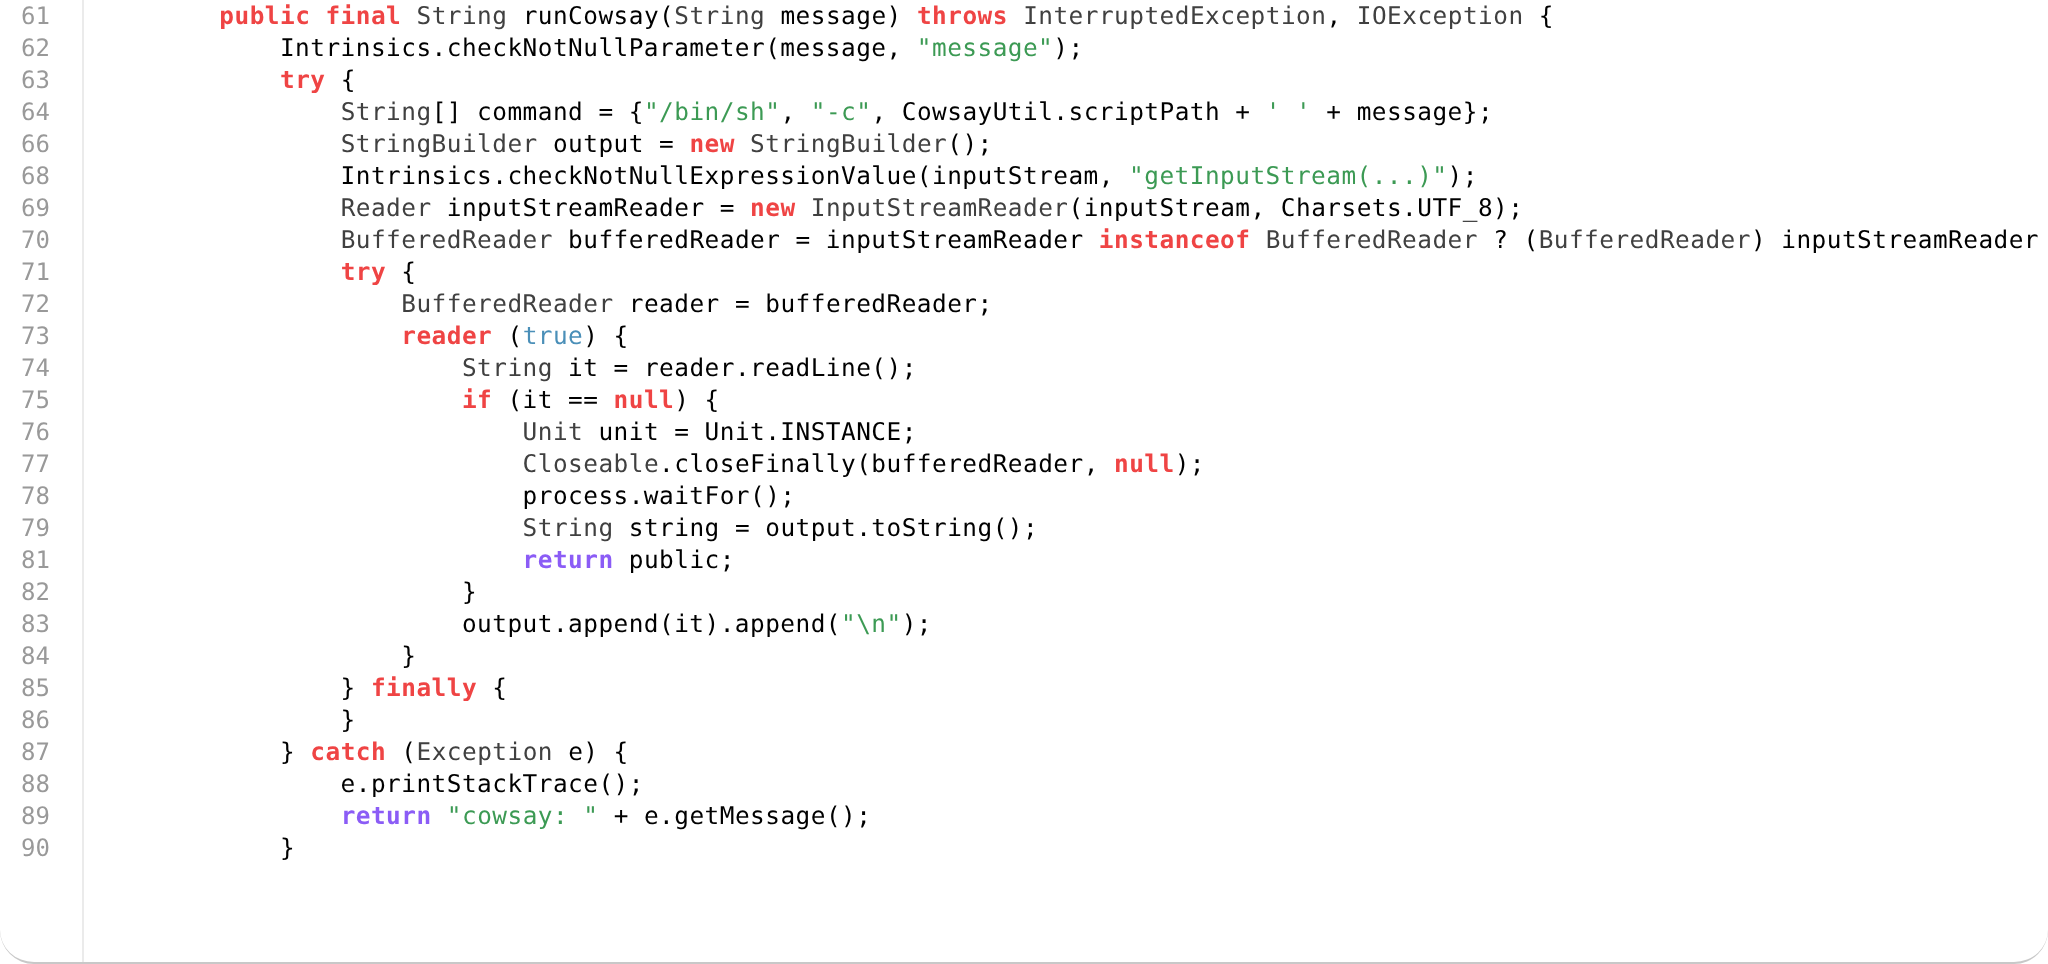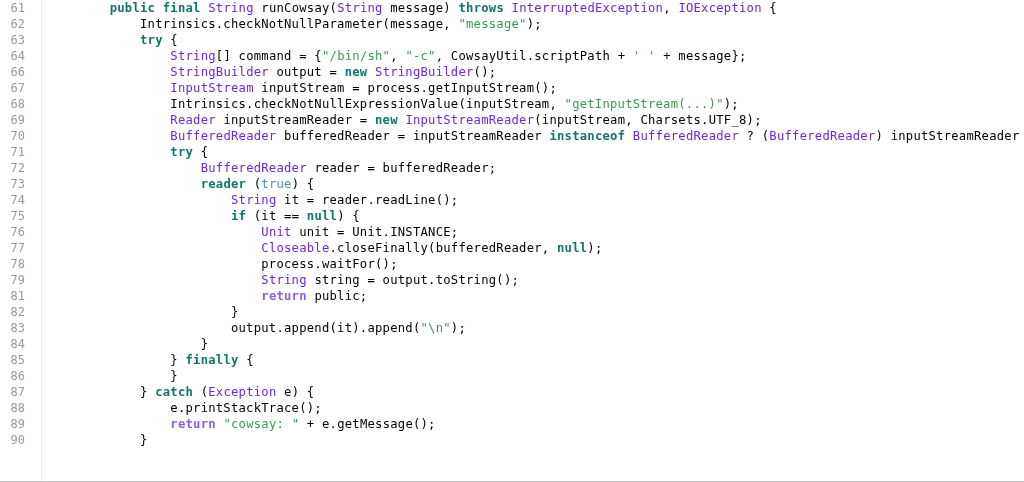--- a/index.html
+++ b/index.html
@@ -15,20 +15,21 @@
   }
 
   #editor {
     position: relative;
     width: 1024px;
     height: 482px;
     background: #ffffff;
     overflow: hidden;
     border-bottom: 1px solid #c8c8c8;
     box-sizing: border-box;
+    border-radius: 17px;
   }
 
   .code-area {
     position: absolute;
     left: 0;
     top: 0;
     width: 1024px;
   }
 
   .code-line {
@@ -65,39 +66,38 @@
     padding-left: 8px;
     font-size: 12.2px;
     letter-spacing: 0.02em;
     color: #000000;
     font-family: "DejaVu Sans Mono", "Liberation Mono", monospace;
     white-space: pre;
     overflow: hidden;
   }
 
   
-  .tok-kw       { color: #0f766e; font-weight: bold; }
-  .tok-type     { color: #6d28d9; }
+  .tok-kw       { color: #ef4444; font-weight: bold; }
+  .tok-type     { color: #404040; }
   .tok-str      { color: #3C9A54; }
   .tok-return   { color: #8b5cf6; font-weight: bold; }
   .tok-lit      { color: #4A8FB8; }
   .tok-plain    { color: #000000; }
 </style>
 </head>
 <body>
 
 <div id="editor">
   <div class="gutter-divider"></div>
   <div class="code-area">
       <div class="code-line"><div class="gutter">61</div><div class="code-text"><span class="tok-plain">        </span><span class="tok-kw">public final</span><span class="tok-plain"> </span><span class="tok-type">String</span><span class="tok-plain"> runCowsay(</span><span class="tok-type">String</span><span class="tok-plain"> message) </span><span class="tok-kw">throws</span><span class="tok-plain"> </span><span class="tok-type">InterruptedException</span><span class="tok-plain">, </span><span class="tok-type">IOException</span><span class="tok-plain"> {</span></div></div>
       <div class="code-line"><div class="gutter">62</div><div class="code-text"><span class="tok-plain">            Intrinsics.checkNotNullParameter(message, </span><span class="tok-str">"message"</span><span class="tok-plain">);</span></div></div>
       <div class="code-line"><div class="gutter">63</div><div class="code-text"><span class="tok-plain">            </span><span class="tok-kw">try</span><span class="tok-plain"> {</span></div></div>
       <div class="code-line"><div class="gutter">64</div><div class="code-text"><span class="tok-plain">                </span><span class="tok-type">String</span><span class="tok-plain">[] command = {</span><span class="tok-str">"/bin/sh"</span><span class="tok-plain">, </span><span class="tok-str">"-c"</span><span class="tok-plain">, CowsayUtil.scriptPath + </span><span class="tok-str">' '</span><span class="tok-plain"> + message};</span></div></div>
       <div class="code-line"><div class="gutter">66</div><div class="code-text"><span class="tok-plain">                </span><span class="tok-type">StringBuilder</span><span class="tok-plain"> output = </span><span class="tok-kw">new</span><span class="tok-plain"> </span><span class="tok-type">StringBuilder</span><span class="tok-plain">();</span></div></div>
-      <div class="code-line"><div class="gutter">67</div><div class="code-text"><span class="tok-plain">                </span><span class="tok-type">InputStream</span><span class="tok-plain"> inputStream = process.getInputStream();</span></div></div>
       <div class="code-line"><div class="gutter">68</div><div class="code-text"><span class="tok-plain">                Intrinsics.checkNotNullExpressionValue(inputStream, </span><span class="tok-str">"getInputStream(...)"</span><span class="tok-plain">);</span></div></div>
       <div class="code-line"><div class="gutter">69</div><div class="code-text"><span class="tok-plain">                </span><span class="tok-type">Reader</span><span class="tok-plain"> inputStreamReader = </span><span class="tok-kw">new</span><span class="tok-plain"> </span><span class="tok-type">InputStreamReader</span><span class="tok-plain">(inputStream, Charsets.UTF_8);</span></div></div>
       <div class="code-line"><div class="gutter">70</div><div class="code-text"><span class="tok-plain">                </span><span class="tok-type">BufferedReader</span><span class="tok-plain"> bufferedReader = inputStreamReader </span><span class="tok-kw">instanceof</span><span class="tok-plain"> </span><span class="tok-type">BufferedReader</span><span class="tok-plain"> ? (</span><span class="tok-type">BufferedReader</span><span class="tok-plain">) inputStreamReader :</span></div></div>
       <div class="code-line"><div class="gutter">71</div><div class="code-text"><span class="tok-plain">                </span><span class="tok-kw">try</span><span class="tok-plain"> {</span></div></div>
       <div class="code-line"><div class="gutter">72</div><div class="code-text"><span class="tok-plain">                    </span><span class="tok-type">BufferedReader</span><span class="tok-plain"> reader = bufferedReader;</span></div></div>
       <div class="code-line"><div class="gutter">73</div><div class="code-text"><span class="tok-plain">                    </span><span class="tok-kw">reader</span><span class="tok-plain"> (</span><span class="tok-lit">true</span><span class="tok-plain">) {</span></div></div>
       <div class="code-line"><div class="gutter">74</div><div class="code-text"><span class="tok-plain">                        </span><span class="tok-type">String</span><span class="tok-plain"> it = reader.readLine();</span></div></div>
       <div class="code-line"><div class="gutter">75</div><div class="code-text"><span class="tok-plain">                        </span><span class="tok-kw">if</span><span class="tok-plain"> (it == </span><span class="tok-kw">null</span><span class="tok-plain">) {</span></div></div>
       <div class="code-line"><div class="gutter">76</div><div class="code-text"><span class="tok-plain">                            </span><span class="tok-type">Unit</span><span class="tok-plain"> unit = Unit.INSTANCE;</span></div></div>
       <div class="code-line"><div class="gutter">77</div><div class="code-text"><span class="tok-plain">                            </span><span class="tok-type">Closeable</span><span class="tok-plain">.closeFinally(bufferedReader, </span><span class="tok-kw">null</span><span class="tok-plain">);</span></div></div>

